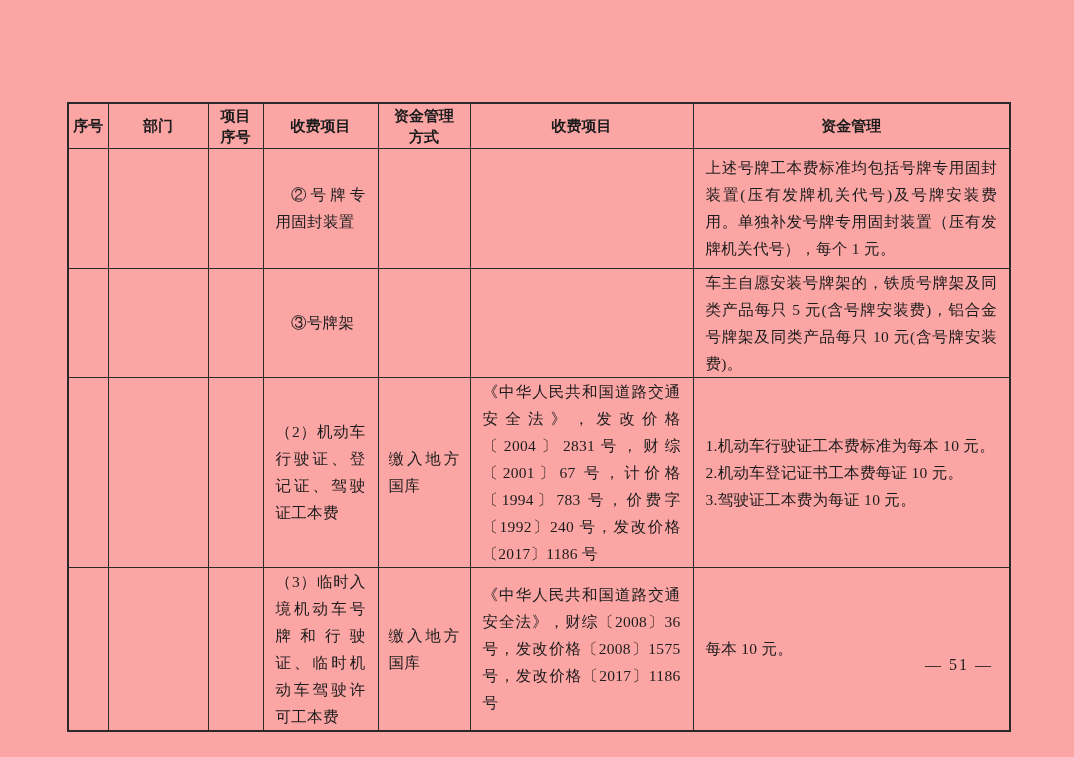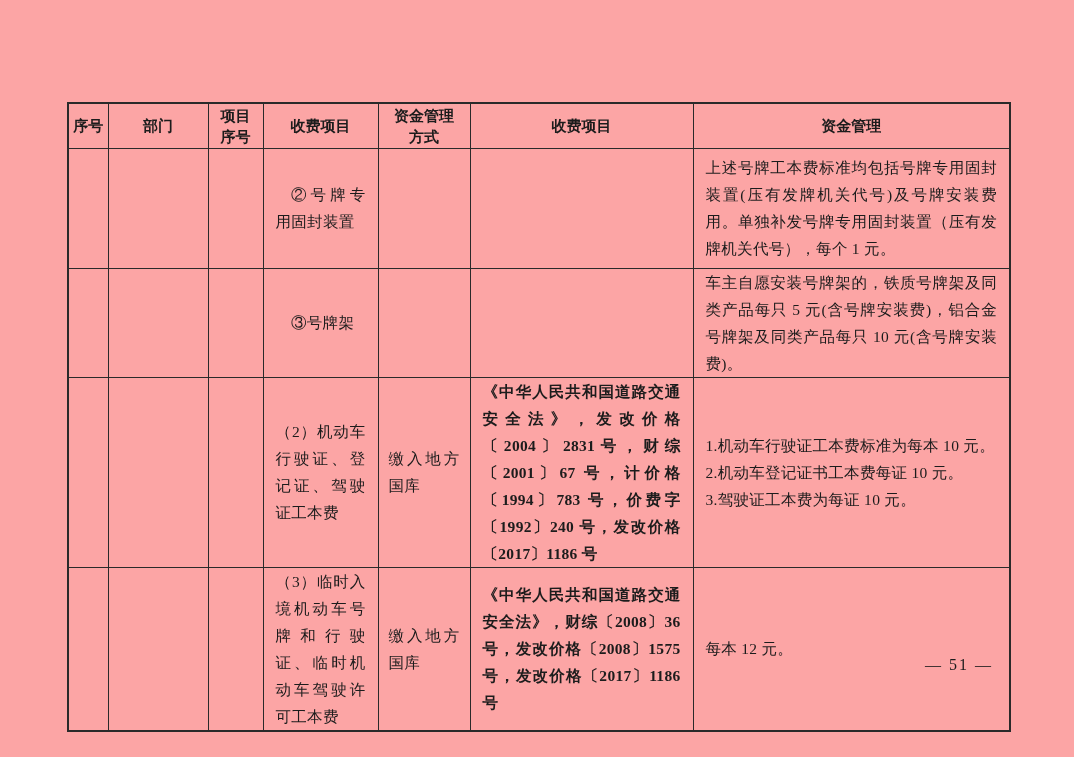--- a/index.html
+++ b/index.html
@@ -46,21 +46,21 @@
     padding: 0 12px;
     letter-spacing: 0.3px;
   }
   .r1 { height: 120px; }
   .r2 { height: 84px; }
   .r3 { height: 161px; }
   .r4 { height: 135px; }
   td.c-item   { text-align: justify; text-justify: inter-character; }
   td.c-item.indent { text-indent: 1em; margin-left: 44px; }
   td.c-fund   { text-align: justify; text-justify: inter-character; padding: 0 10px; }
-  td.c-policy { text-align: justify; text-justify: inter-character; font-weight: bold; }
+  td.c-policy { text-align: justify; text-justify: inter-character; }
   td.c-std    { text-align: justify; text-justify: inter-character; }
   td.c-std.lines  { white-space: pre-line; text-align: left; }
   td.c-std.single { text-align: left; }
   .page-number {
     position: absolute;
     top: 656px;
     right: 81px;
     font-size: 16px;
     letter-spacing: 2px;
     color: #1c1c1c;
@@ -125,20 +125,20 @@
 2.机动车登记证书工本费每证 10 元。
 3.驾驶证工本费为每证 10 元。</td>
       </tr>
       <tr class="r4">
         <td></td>
         <td></td>
         <td></td>
         <td class="c-item">（3）临时入境机动车号牌和行驶证、临时机动车驾驶许可工本费</td>
         <td class="c-fund">缴入地方国库</td>
         <td class="c-policy">《中华人民共和国道路交通安全法》，财综〔2008〕36 号，发改价格〔2008〕1575 号，发改价格〔2017〕1186 号</td>
-        <td class="c-std single">每本 12 元。</td>
+        <td class="c-std single">每本 10 元。</td>
       </tr>
     </tbody>
   </table>
 
   <div class="page-number">— 51 —</div>
 
 </div>
 
 </body></html>

